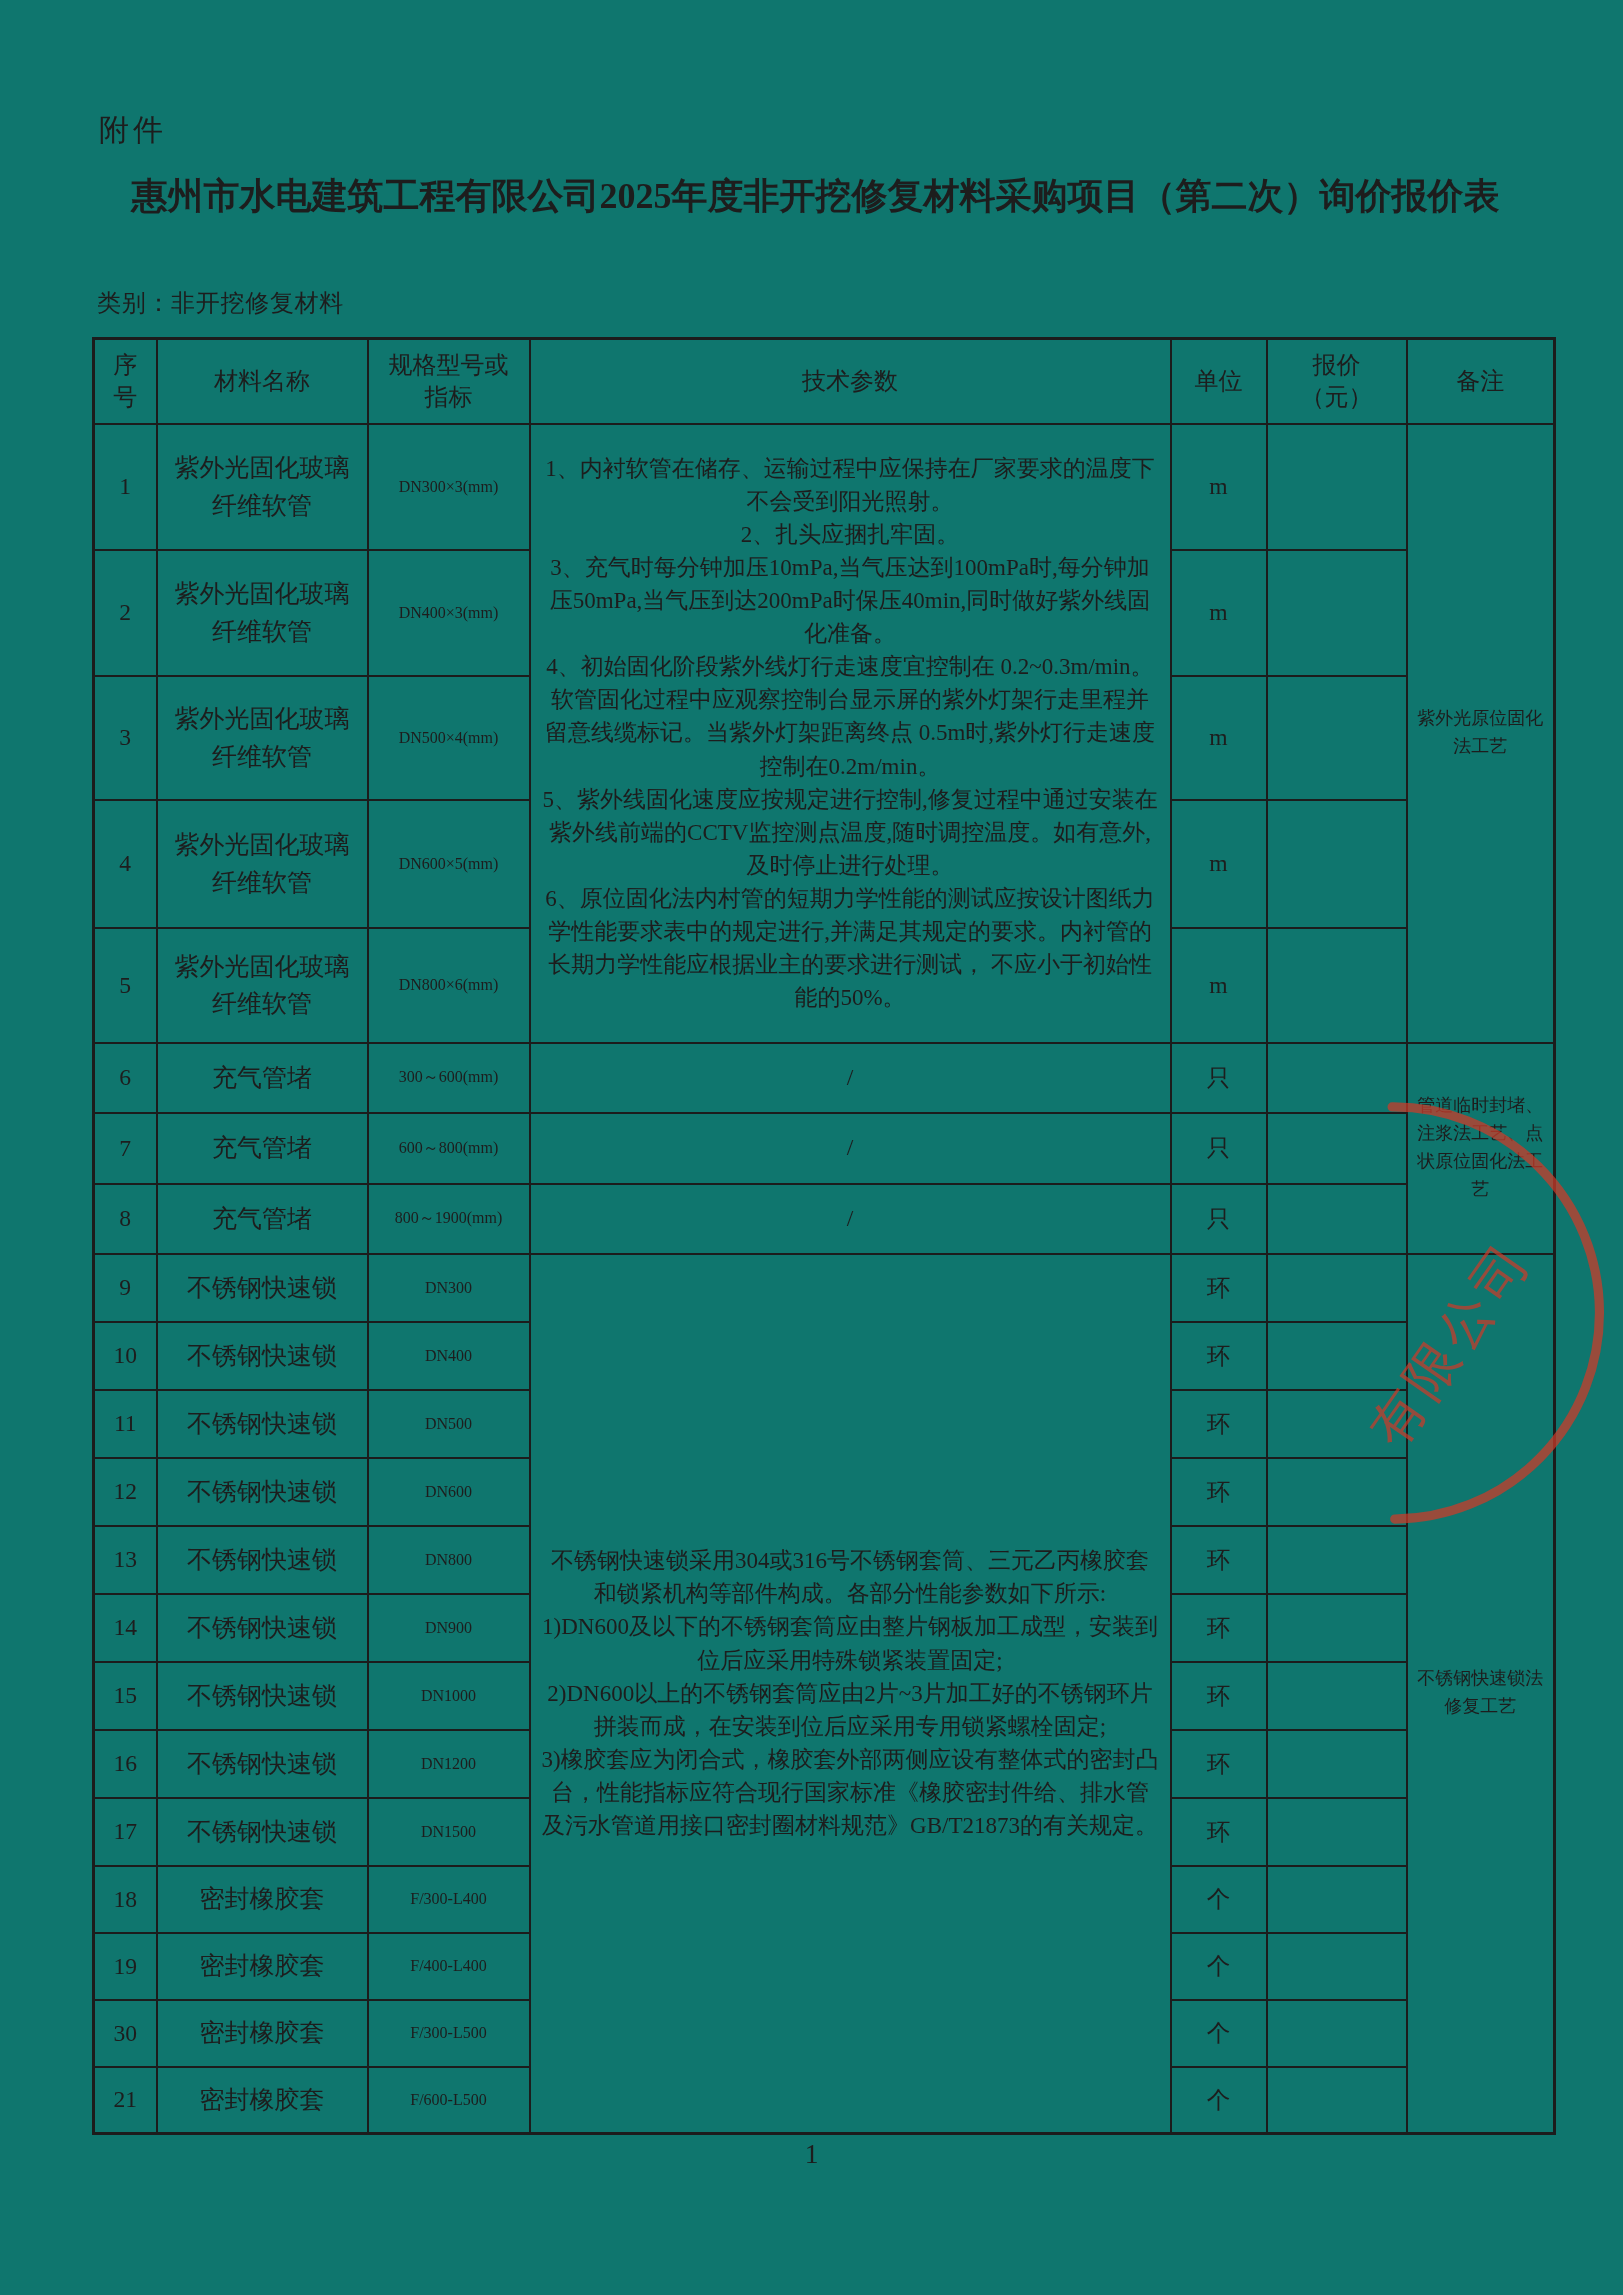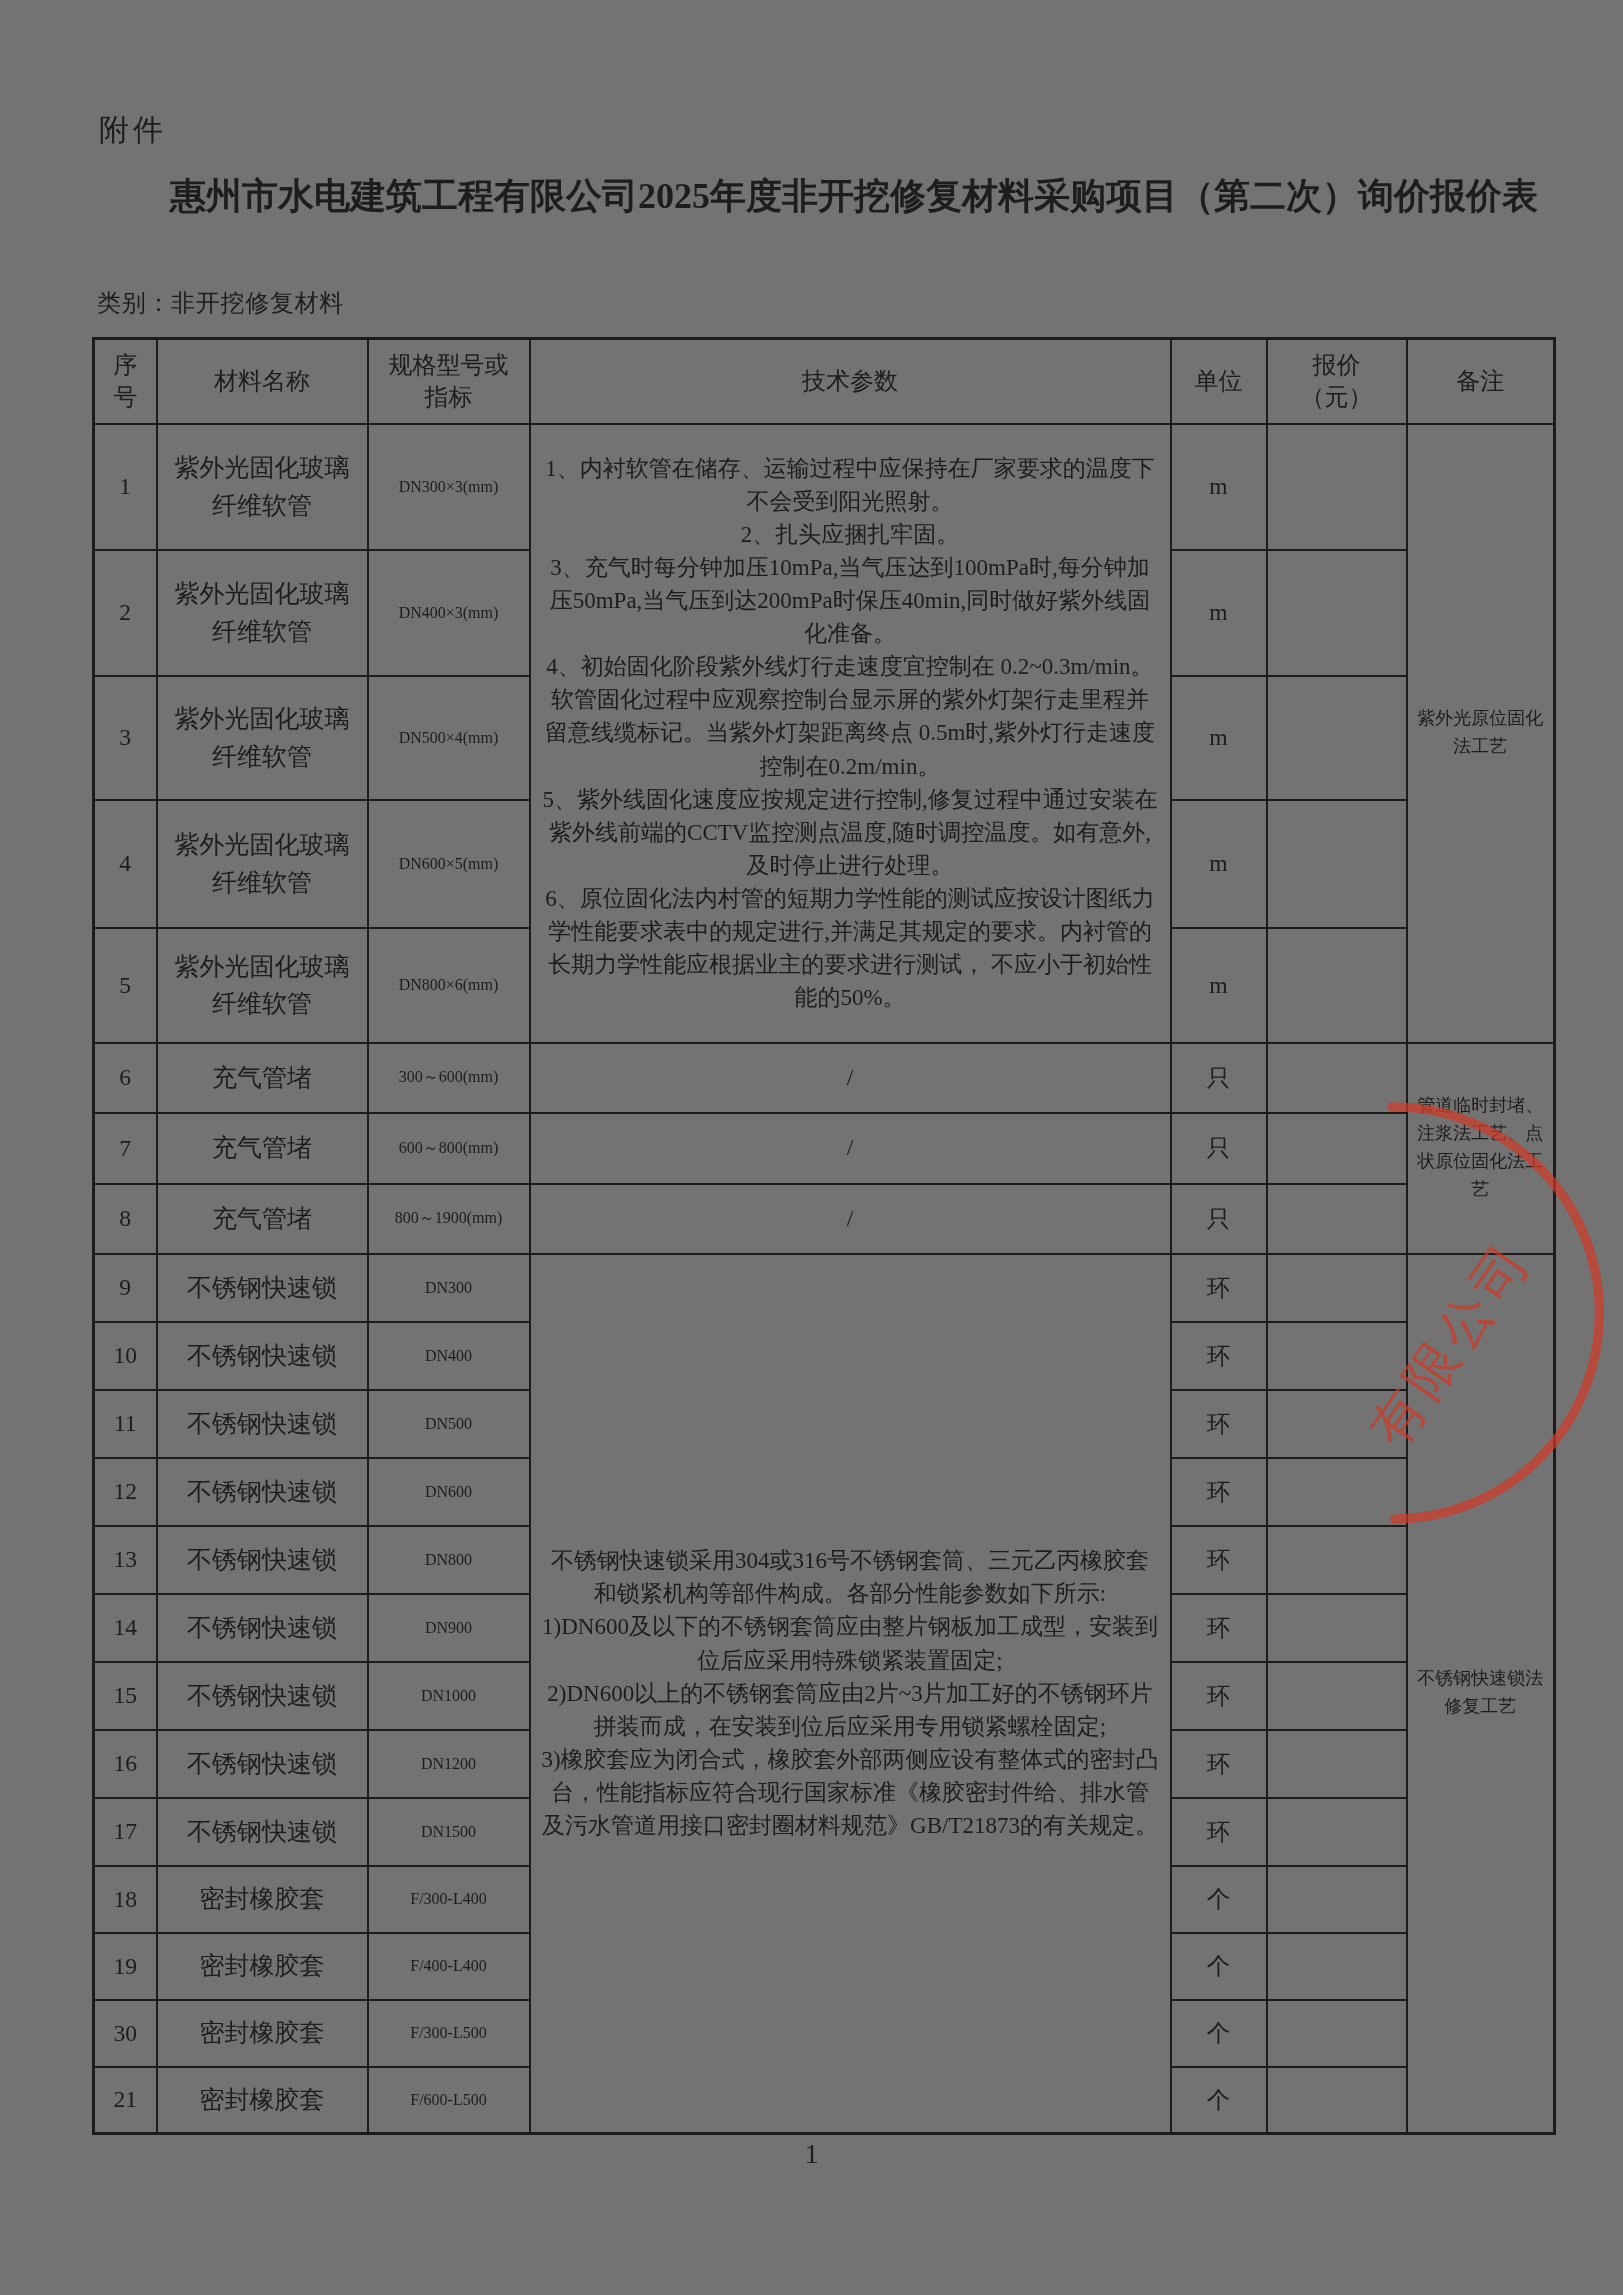--- a/index.html
+++ b/index.html
@@ -1,31 +1,31 @@
 <!DOCTYPE html>
 <html style="font-size:10.5px"><head>
 <meta charset="utf-8">
 <style>
   html,body{margin:0;padding:0;background:#8a8a8a;}
   .page{
     position:relative;
     width:1623px;height:2295px;
-    background:#737373;
+    background:#0f766e;
     overflow:hidden;
     font-family:"Liberation Serif","DejaVu Serif",serif;
     color:#1d1d1d;
   }
   .attachment{
     position:absolute;left:99px;top:110px;
     font-size:30px;letter-spacing:3.9px;
   }
   .title{
-    position:absolute;left:79px;top:169px;width:1459px;
+    position:absolute;left:86px;top:169px;width:1459px;
     font-size:36px;font-weight:700;line-height:1.55;
-    text-align:right;
+    text-align:center;
   }
   .category{
     position:absolute;left:97px;top:287px;
     font-size:24px;letter-spacing:0.7px;
   }
   table.quote{
     position:absolute;left:92px;top:337px;
     width:1459px;
     border-collapse:collapse;
     table-layout:fixed;

